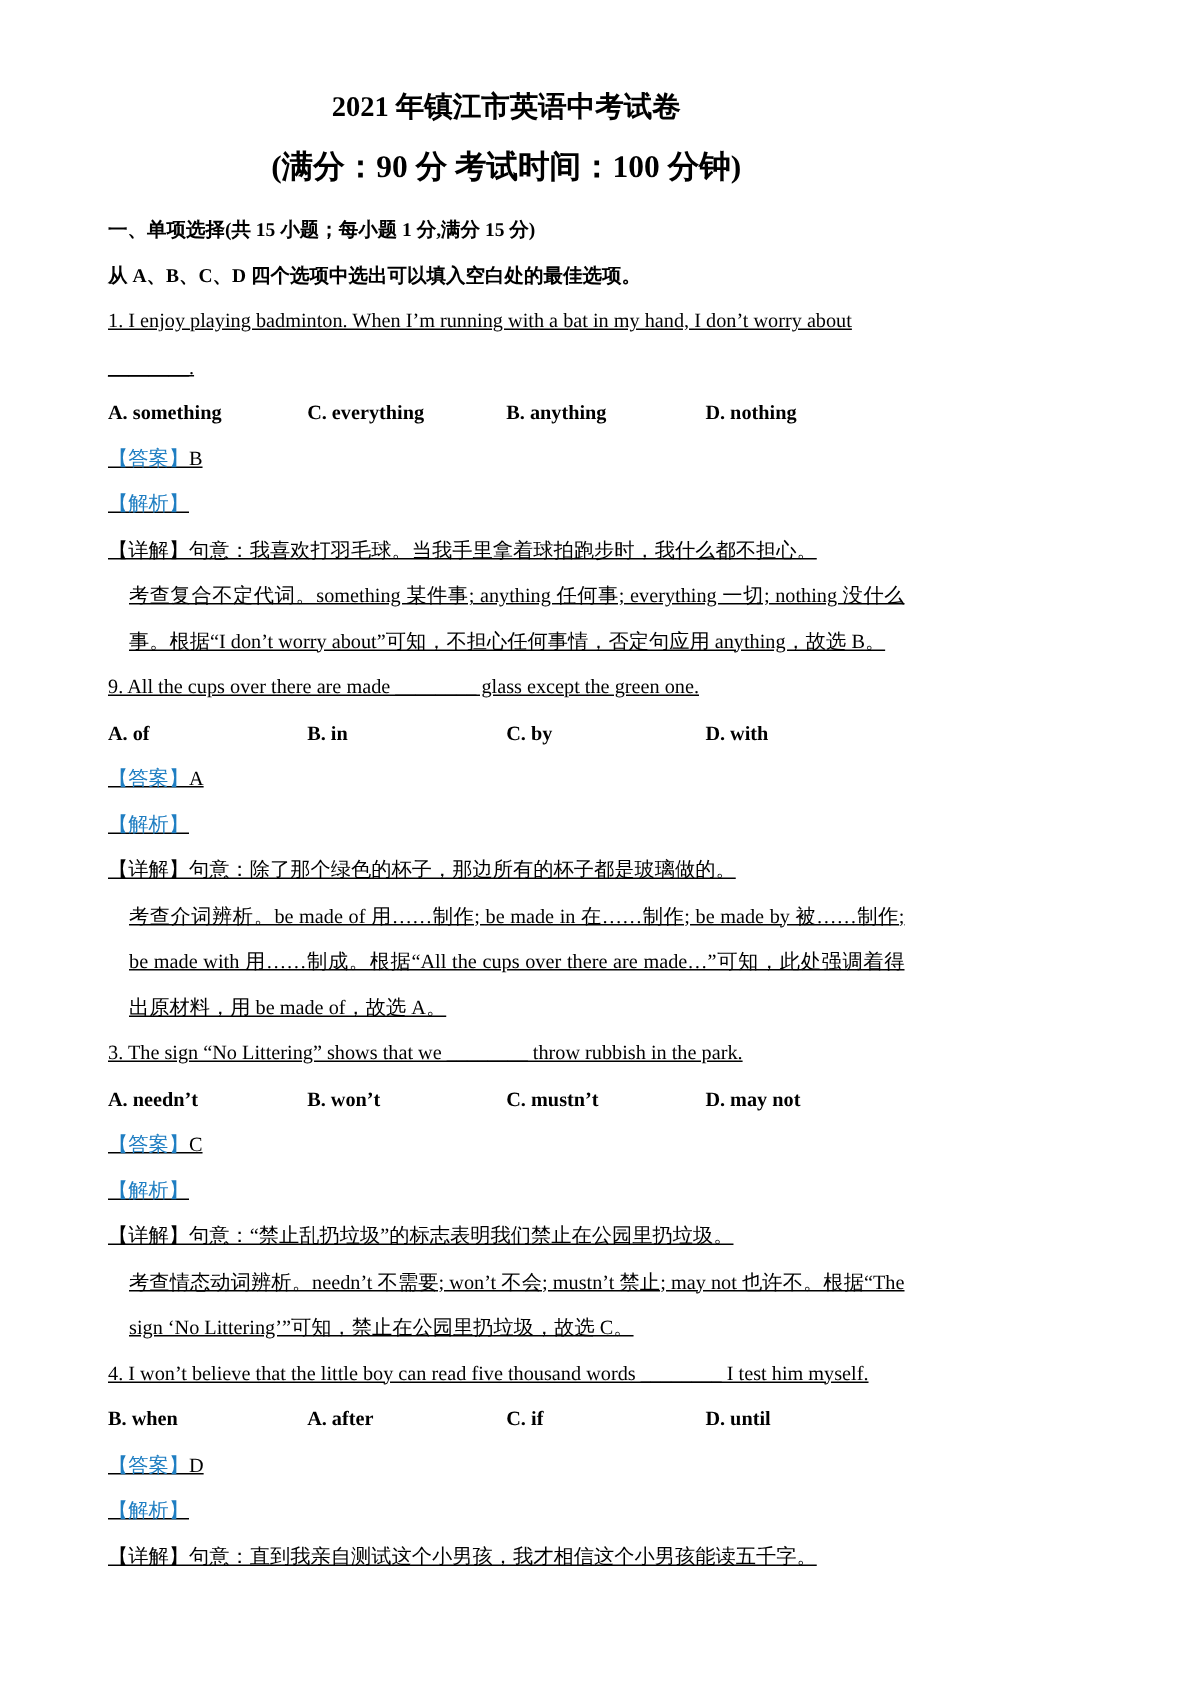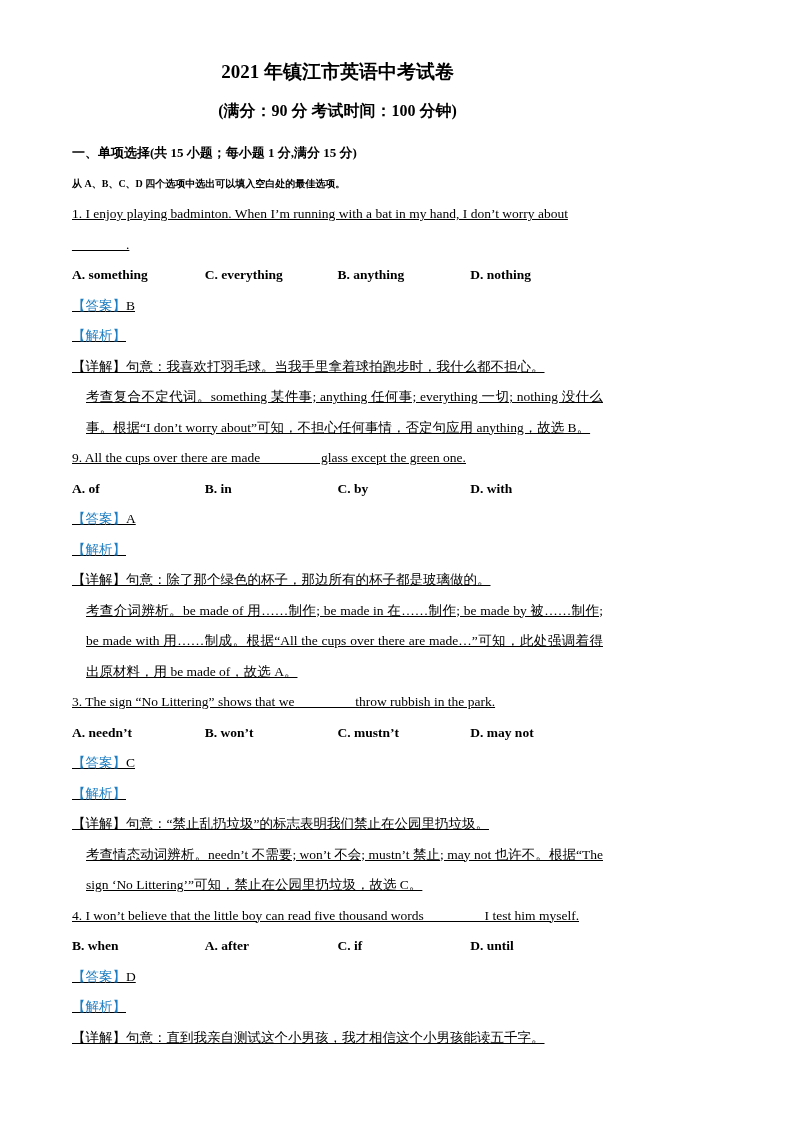--- a/index.html
+++ b/index.html
@@ -19,34 +19,34 @@
     overflow: hidden;
   }
   .title {
     font-size: 19px;
     font-weight: bold;
     text-align: center;
     margin: 0;
     line-height: 28px;
   }
   .subtitle {
-    font-size: 16px;
+    font-size: 21px;
     font-weight: bold;
     text-align: center;
     margin: 13px 0 0 0;
     line-height: 24px;
   }
   .section-heading {
     font-size: 13px;
     font-weight: bold;
     margin: 14px 0 0 0;
     line-height: 31px;
   }
   .instruction {
-    font-size: 10px;
+    font-size: 13px;
     font-weight: bold;
     margin: 0;
     line-height: 31px;
   }
   .line {
     font-size: 13.5px;
     margin: 0;
     line-height: 30.5px;
     text-decoration: underline;
   }

